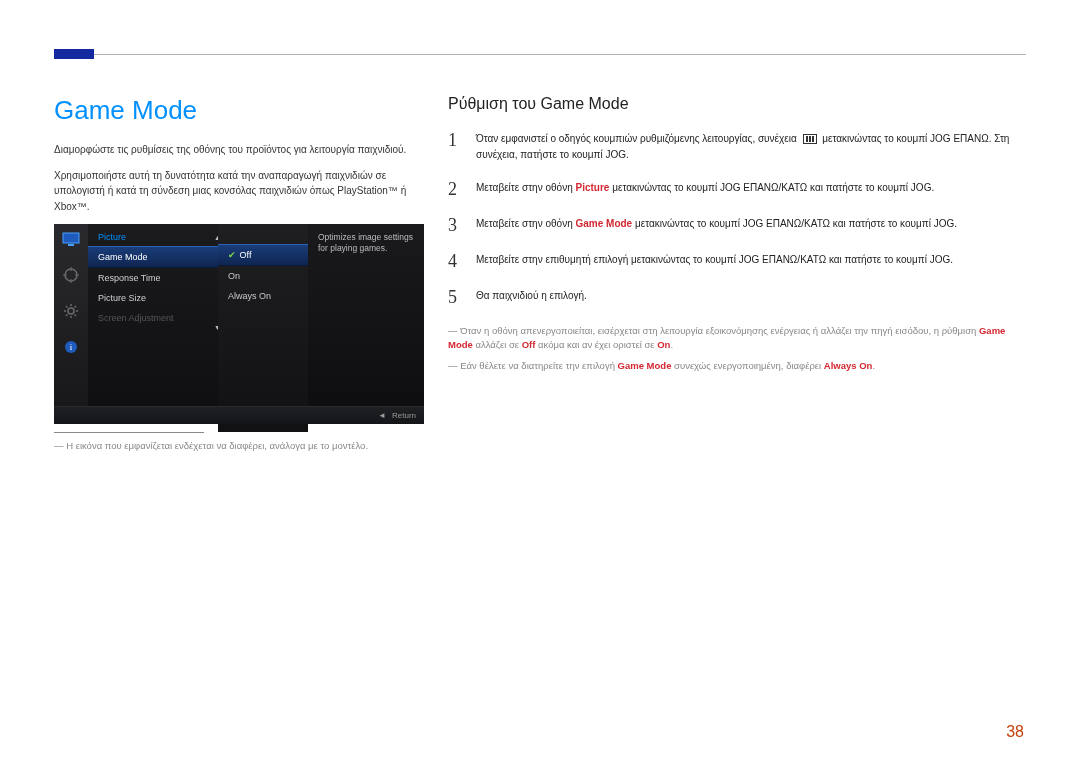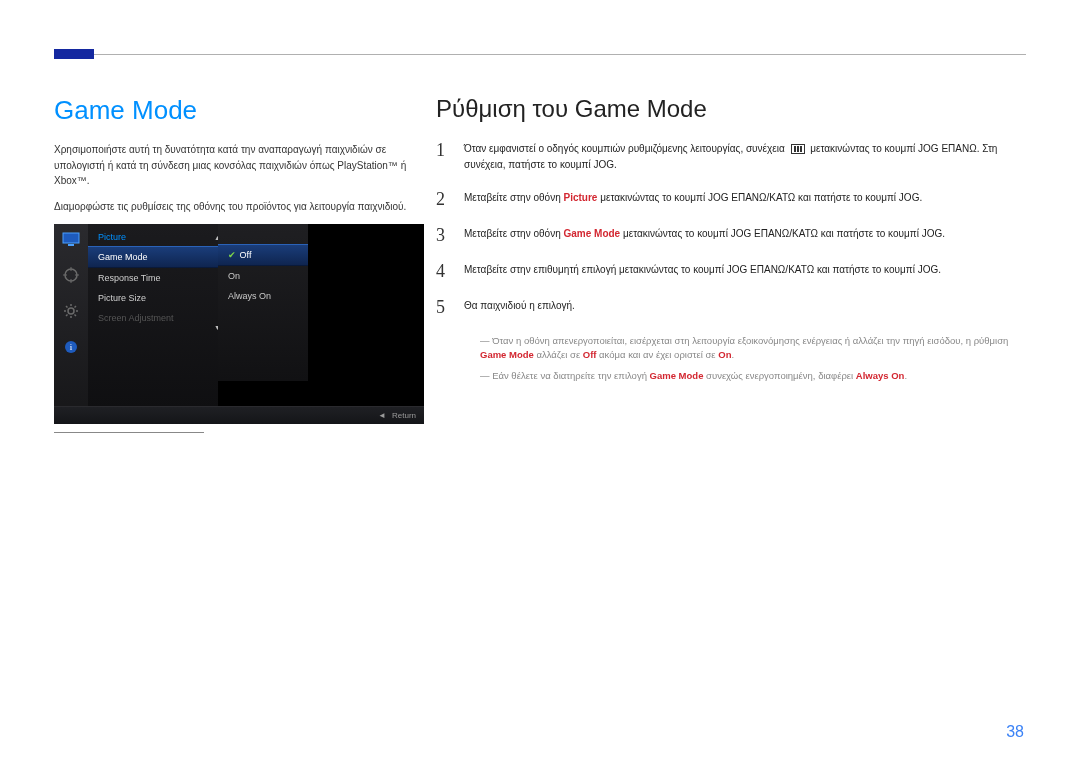--- a/index.html
+++ b/index.html
@@ -18,26 +18,26 @@
     margin-bottom: 40px;
     position: relative;
   }
   .header-bar::before {
     content: '';
     position: absolute;
     left: 0; top: -6px;
     width: 40px; height: 10px;
     background: #1428a0;
   }
-  .cols { display: flex; gap: 12px; }
+  .cols { display: flex; gap: 24px; }
   .left { width: 370px; }
   .right { flex: 1; }
 
   .h1 { color: #0090ff; font-size: 26px; font-weight: 400; margin-bottom: 16px; }
-  .h2 { color: #222; font-size: 24px; font-weight: 400; margin-bottom: 18px; }
+  .h2 { color: #222; font-size: 16px; font-weight: 400; margin-bottom: 18px; }
 
   .para { font-size: 10px; line-height: 1.55; color: #333; margin-bottom: 10px; }
   .footnote { font-size: 9.5px; color: #888; line-height: 1.5; margin-top: 6px; }
   .footnote .dash { color: #888; }
   .red { color: #d32731; }
   .bold { font-weight: 700; }
 
   
   .osd {
     width: 370px; height: 200px;
@@ -58,21 +58,21 @@
   .osd-menu {
     position: absolute; left: 34px; top: 0; width: 130px; height: 200px;
     background: linear-gradient(to bottom, #1b1b1e, #0e0e10);
     padding-top: 6px;
   }
   .osd-menu .title { color:#0090ff; font-size:9px; padding: 2px 10px 4px 10px; }
   .osd-menu .item { padding: 5px 10px; color:#cfcfcf; }
   .osd-menu .item.sel { background: linear-gradient(to bottom,#1a3d7a,#0f2550); color:#fff; border-top:1px solid #2a62b8; border-bottom:1px solid #0a1a3a;}
   .osd-menu .item.dis { color:#555; }
   .osd-values {
-    position: absolute; left: 164px; top: 0; width: 90px; height: 157px;
+    position: absolute; left: 164px; top: 0; width: 90px; height: 208px;
     background: linear-gradient(to bottom, #1f1f22, #111113);
     padding-top: 20px;
   }
   .osd-values .vitem { padding: 5px 10px; color:#c8c8c8; position:relative;}
   .osd-values .vitem.sel { background: linear-gradient(to bottom,#1a3d7a,#0f2550); color:#fff; border-top:1px solid #2a62b8; border-bottom:1px solid #0a1a3a;}
   .osd-values .check { color:#7fd64a; margin-right:4px; font-size:9px;}
   .osd-desc {
     position: absolute; left: 254px; top: 0; width: 116px; height: 200px;
     background: linear-gradient(to bottom, #1a1a1d, #0d0d0f);
     padding: 8px 10px;
@@ -103,39 +103,39 @@
   }
   .glyph-box::before, .glyph-box::after, .glyph-box span {
     content:''; position:absolute; background:#333;
     top:1px; bottom:1px; width:2px;
   }
   .glyph-box::before { left:2px; }
   .glyph-box::after  { right:2px; }
   .glyph-box span    { left:50%; margin-left:-1px; }
 
   .notes { margin-top: 4px; }
-  .notes .footnote { color:#888;margin-left:44px; }
+  .notes .footnote { color:#888; }
 
   .page-num {
     position: absolute; right: 56px; bottom: 22px;
-    font-size: 16px; color: #3b82f6;
+    font-size: 16px; color: #c2410c;
   }
 </style>
 </head>
 <body>
 
 <div class="page">
   <div class="header-bar"></div>
 
   <div class="cols">
 
     <div class="left">
       <div class="h1">Game Mode</div>
+      <p class="para">Διαμορφώστε τις ρυθμίσεις της οθόνης του προϊόντος για λειτουργία παιχνιδιού.</p>
       <p class="para">Χρησιμοποιήστε αυτή τη δυνατότητα κατά την αναπαραγωγή παιχνιδιών σε υπολογιστή ή κατά τη σύνδεση μιας κονσόλας παιχνιδιών όπως PlayStation™ ή Xbox™.</p>
-      <p class="para">Διαμορφώστε τις ρυθμίσεις της οθόνης του προϊόντος για λειτουργία παιχνιδιού.</p>
 
       <div class="osd">
         <div class="osd-sidebar">
           <div class="ico active">
             <svg width="18" height="14" viewBox="0 0 18 14">
                 <rect x="1" y="1" width="16" height="10" fill="#1e5bbd" stroke="#4aa0ff"></rect>
                 <rect x="6" y="12" width="6" height="2" fill="#4aa0ff"></rect>
               </svg>
           </div>
           <div class="ico">
@@ -179,28 +179,32 @@
         </div>
         <span class="osd-arrow up">▲</span>
         <span class="osd-arrow dn">▼</span>
 
         <div class="osd-values">
           <div class="vitem sel"><span class="check">✔</span><span>Off</span></div>
           <div class="vitem">On</div>
           <div class="vitem">Always On</div>
         </div>
 
+        <div class="osd-desc">Optimizes image settings for playing games.</div>
 
         <div class="osd-footer">
           <span>◄</span>
           <span>Return</span>
         </div>
       </div>
 
       <hr class="hr-short">
+      <p class="footnote">
+        <span class="dash">― </span><span>Η εικόνα που εμφανίζεται ενδέχεται να διαφέρει, ανάλογα με το μοντέλο.</span>
+      </p>
     </div>
 
     <div class="right">
       <div class="h2">Ρύθμιση του Game Mode</div>
 
       <div class="step">
         <div class="num">1</div>
         <div class="text">
           <span>Όταν εμφανιστεί ο οδηγός κουμπιών ρυθμιζόμενης λειτουργίας, συνέχεια</span>
           <span class="glyph-box"><span></span></span>

